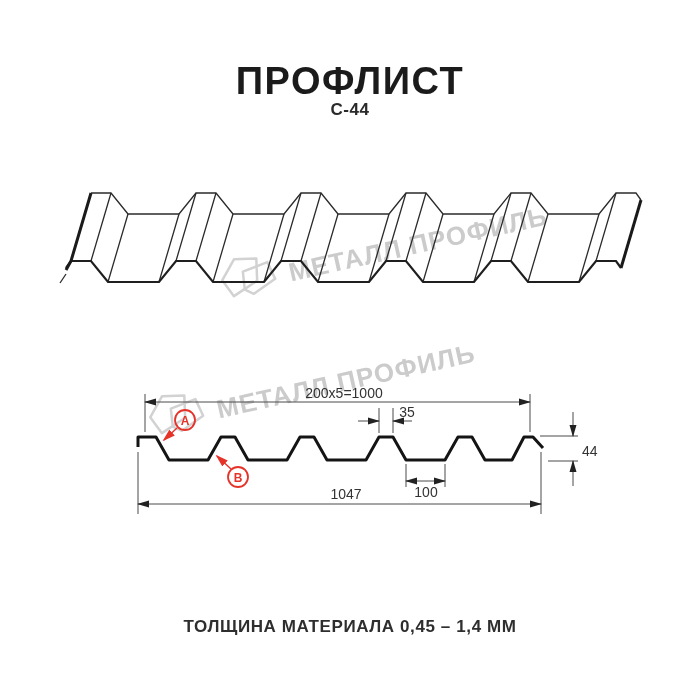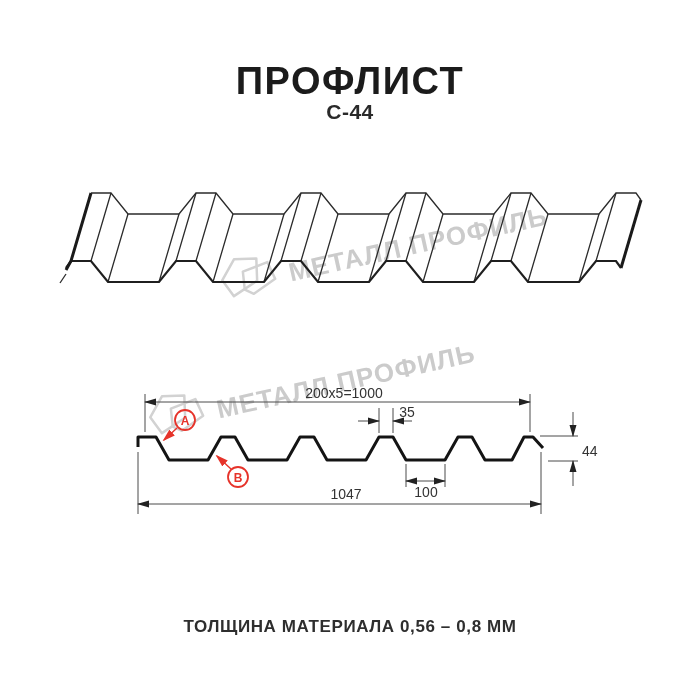--- a/index.html
+++ b/index.html
@@ -1,21 +1,21 @@
 <!DOCTYPE html>
 <html><head>
 <meta charset="utf-8">
 <style>
   html,body{margin:0;padding:0;background:#ffffff;}
   #page{position:relative;width:700px;height:700px;background:#ffffff;overflow:hidden;
         font-family:"Liberation Sans",sans-serif;}
   .title{position:absolute;top:60px;left:0;width:700px;text-align:center;
          font-size:38px;font-weight:800;letter-spacing:1.5px;color:#1b1b1b;z-index:3;}
   .subtitle{position:absolute;top:100px;left:0;width:700px;text-align:center;
-         font-size:21px;font-weight:700;letter-spacing:0.5px;color:#2a2a2a;z-index:3;}
+         font-size:17px;font-weight:700;letter-spacing:0.5px;color:#2a2a2a;z-index:3;}
   .watermark{position:absolute;display:flex;align-items:flex-end;gap:9px;z-index:1;
          transform:rotate(-12.5deg);transform-origin:left bottom;white-space:nowrap;}
   .wm-text{font-size:26px;font-weight:700;letter-spacing:1px;color:#cbcbcb;line-height:1;
          padding-bottom:6px;}
   #wm1{left:222px;top:255px;}
   #wm2{left:150px;top:392px;}
   .footer-note{position:absolute;top:617px;left:0;width:700px;text-align:center;
          font-size:17px;font-weight:600;letter-spacing:0.6px;color:#2e2e2e;z-index:3;}
   svg.canvas{position:absolute;left:0;top:0;z-index:2;pointer-events:none;}
   .wire{stroke:#2b2b2b;stroke-width:1.3;fill:none;}
@@ -142,14 +142,14 @@
       </g>
 
       <g>
         <circle class="red" cx="238" cy="477" r="10" stroke-width="1.8"></circle>
         <line class="red" x1="231" y1="469" x2="217" y2="456" stroke-width="1.4" marker-end="url(#aRed)"></line>
         <text class="redtext" x="238" y="482" text-anchor="middle">B</text>
       </g>
     </g>
   </svg>
 
-  <div class="footer-note">ТОЛЩИНА МАТЕРИАЛА 0,56 – 0,8 ММ</div>
+  <div class="footer-note">ТОЛЩИНА МАТЕРИАЛА 0,45 – 1,4 ММ</div>
 </div>
 
 </body></html>

